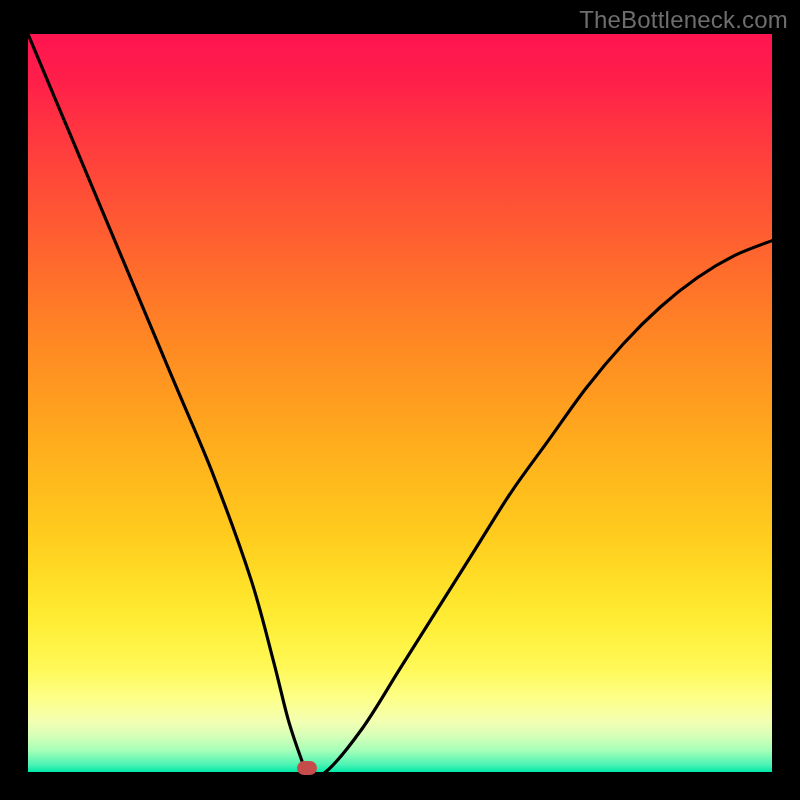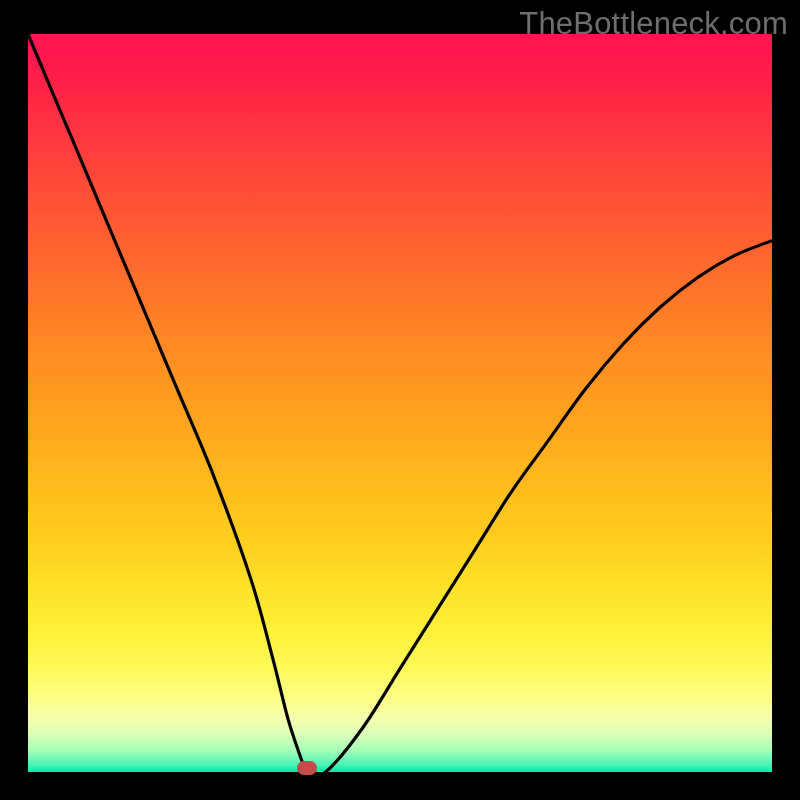--- a/index.html
+++ b/index.html
@@ -8,21 +8,21 @@
     width: 800px;
     height: 800px;
     position: relative;
     background: #000;
   }
   .watermark {
     position: absolute;
     top: 6px;
     right: 12px;
     font-family: Arial, Helvetica, sans-serif;
-    font-size: 31px;
+    font-size: 24px;
     font-weight: 500;
     color: #6e6e6e;
     z-index: 10;
     letter-spacing: 0.2px;
   }
   .plot-area {
     position: absolute;
     left: 28px;
     top: 34px;
     width: 744px;

